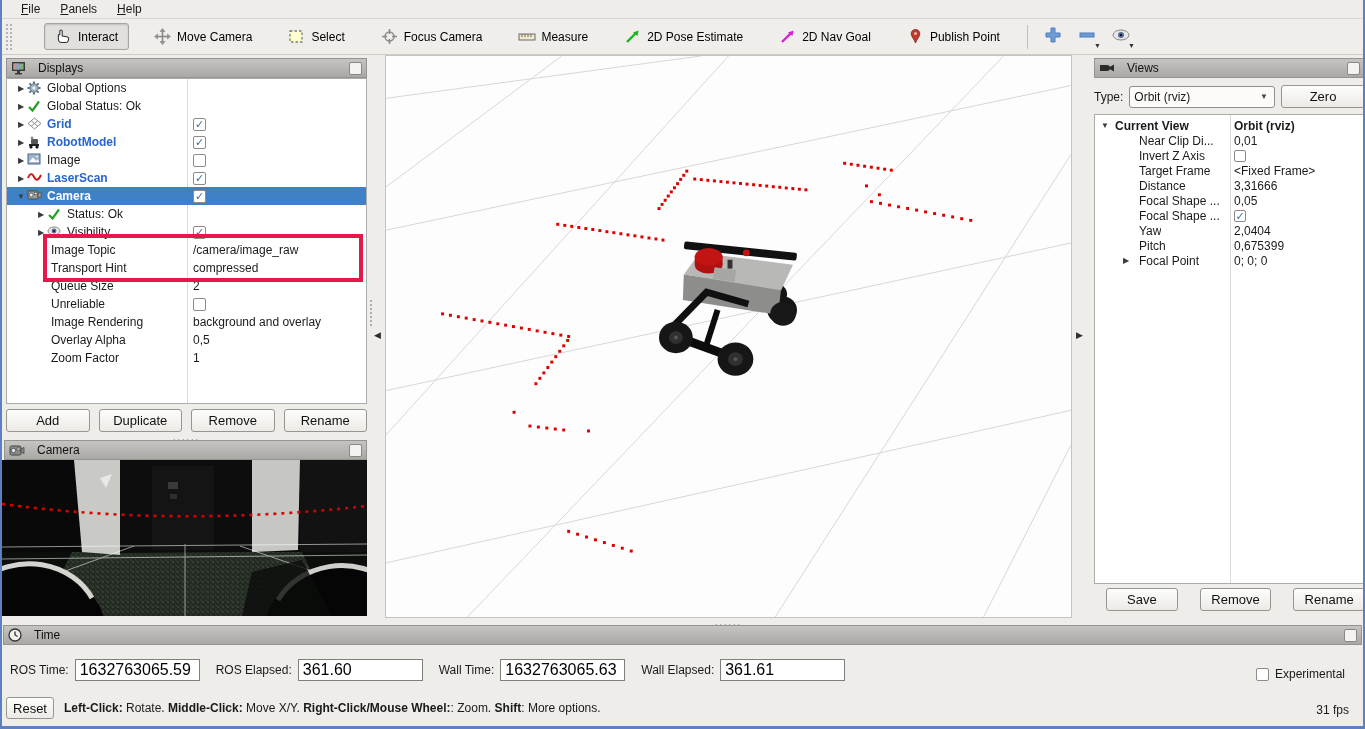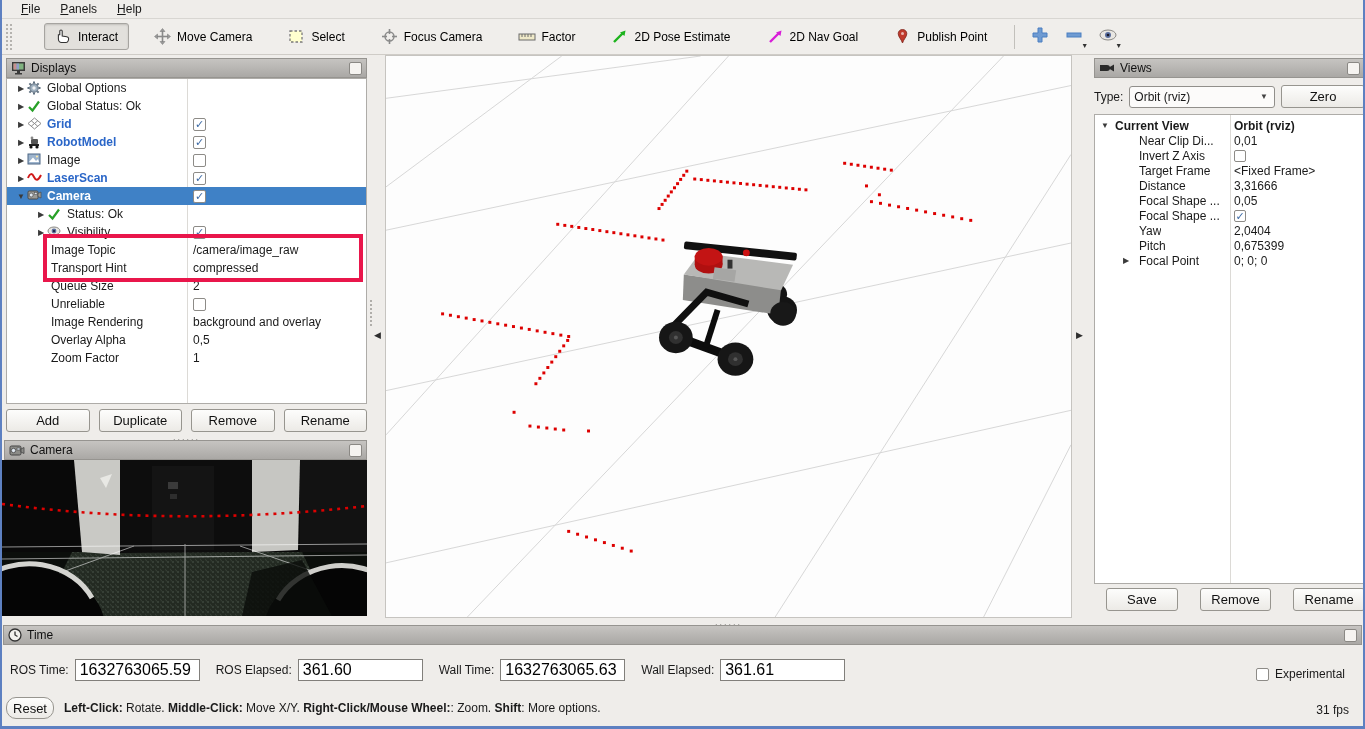--- a/index.html
+++ b/index.html
@@ -16,21 +16,21 @@
   #toolbar { position:absolute; left:0; top:18px; right:0; height:37px; background:#f0eeeb; border-top:1px solid #d8d6d2; border-bottom:1px solid #cfccc7; display:flex; align-items:center; padding-left:4px; }
   .grip { width:6px; height:26px; margin-right:6px; border-left:2px dotted #b5b3af; border-right:2px dotted #b5b3af; }
   .tool { display:flex; align-items:center; gap:6px; padding:4px 10px; margin-right:14px; border:1px solid transparent; border-radius:3px; background:transparent; font-size:12px; }
   .tool.active { background:#e2e0dc; border-color:#a6a4a0; box-shadow:inset 0 1px 2px rgba(0,0,0,.15);margin-left:26px; }
   .tool .ticon { width:17px; height:17px; display:inline-block; }
   .tb-sep { width:1px; height:24px; background:#c2c0bb; margin:0 10px 0 2px; }
   .tb-ico { position:relative; width:30px; height:24px; display:flex; align-items:center; justify-content:center; margin-right:4px; }
   .tb-ico .caret { position:absolute; right:1px; bottom:0; font-size:7px; color:#333; }
 
   
-  .phead { height:20px; background:linear-gradient(#c6c4c1,#abaa a7); background:linear-gradient(#c6c4c1,#aaa8a5); border:1px solid #969490; display:flex; align-items:center; padding:0 4px; gap:5px; }
+  .phead { height:20px; background:linear-gradient(#c6c4c1,#abaa a7); background:linear-gradient(#c6c4c1,#aaa8a5); border:1px solid #969490; display:flex; align-items:center; padding:0 4px; gap:12px; }
   .phead .ptitle { flex:1; color:#111; }
   .float-btn { width:13px; height:13px; background:#f5f3f0; border:1px solid #8a8884; border-radius:2px; }
   .panel-btn { height:23px; background:linear-gradient(#fdfdfc,#eceae6); border:1px solid #97958f; border-radius:3px; font-size:13px; font-family:inherit; color:#111; }
 
   
   #displays-panel { position:absolute; left:4px; top:58px; width:361px; }
   #displays-tree { position:relative; height:326px; background:#fff; border:1px solid #aeaca8; overflow:hidden; }
   #displays-tree .coldiv { position:absolute; left:180px; top:0; bottom:0; width:1px; background:#dcdad6; }
   .drow { position:relative; height:18px; display:flex; align-items:center; }
   .drow .arr { width:12px; font-size:8px; color:#3a3a3a; text-align:center; flex:none; }
@@ -80,21 +80,21 @@
 
   
   #time-panel { position:absolute; left:0; top:625px; right:0; height:101px; background:#efedea; }
   #time-panel .phead { margin:0 1px; }
   #time-fields { display:flex; align-items:center; gap:8px; padding:14px 0 0 8px; }
   .tfield { display:flex; align-items:center; gap:6px; margin-right:8px; }
   .tfield input { width:125px; height:22px; border:1px solid #817f7b; background:#fff; font-family:inherit; font-size:16px; padding-left:4px; }
   #experimental { position:absolute; right:18px; top:42px; display:flex; align-items:center; gap:6px;margin-left:47px; }
   #experimental .cb { position:static; }
   #statusbar { position:absolute; left:4px; right:10px; top:72px; display:flex; align-items:center; gap:10px; }
-  #reset-btn { width:48px; height:22px;border-radius:10px; }
+  #reset-btn { width:48px; height:22px; }
   #help-text { flex:1; white-space:nowrap; }
   #help-text b { font-weight:bold; }
   #fps { position:absolute; right:14px; top:78px; }
 </style>
 </head>
 <body>
 
 <div id="window">
 
   <div id="menubar">
@@ -146,21 +146,21 @@
         <button class="tool">
           <span class="ticon"><svg width="18" height="17" viewBox="0 0 18 17">
               <rect x="1" y="6" width="16" height="6" fill="#efe9c8" stroke="#6a6a6a"></rect>
               <g stroke="#6a6a6a" stroke-width="1">
                 <line x1="4" y1="6" x2="4" y2="9"></line>
                 <line x1="7" y1="6" x2="7" y2="9"></line>
                 <line x1="10" y1="6" x2="10" y2="9"></line>
                 <line x1="13" y1="6" x2="13" y2="9"></line>
               </g>
             </svg></span>
-          <span>Factor</span>
+          <span>Measure</span>
         </button>
         <button class="tool">
           <span class="ticon"><svg width="17" height="17" viewBox="0 0 17 17">
               <line x1="3" y1="14" x2="12" y2="5" stroke="#1db31d" stroke-width="2.4"></line>
               <polygon points="14.5,2.5 13.5,8 9,4.5" fill="#1db31d"></polygon>
             </svg></span>
           <span>2D Pose Estimate</span>
         </button>
         <button class="tool">
           <span class="ticon"><svg width="17" height="17" viewBox="0 0 17 17">

